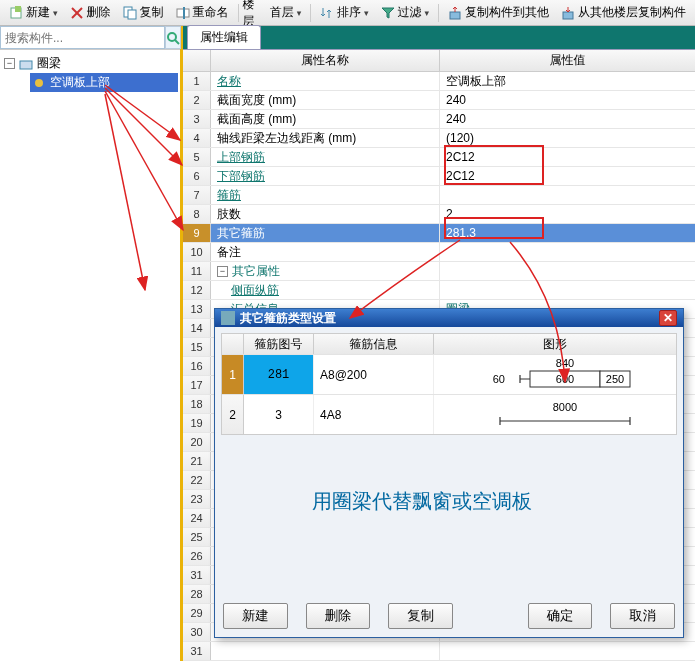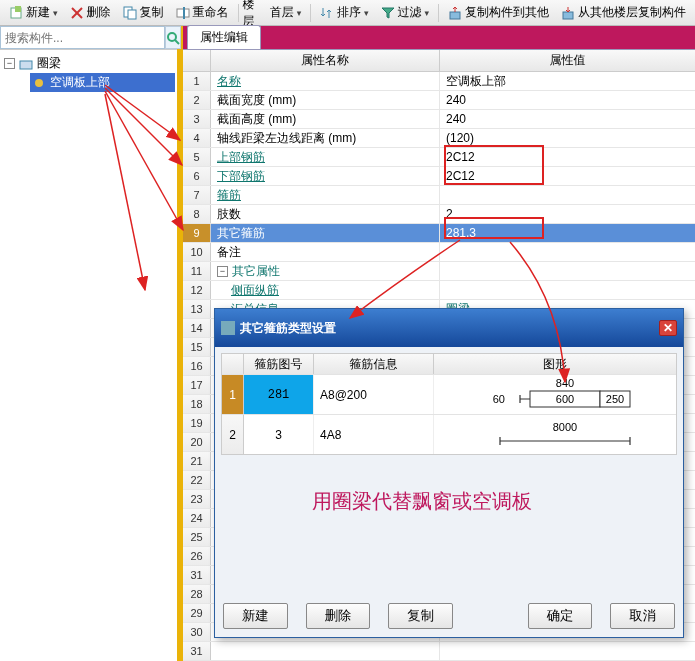--- a/index.html
+++ b/index.html
@@ -7,33 +7,33 @@
   
   
   .toolbar { height: 26px; background: linear-gradient(#f8f8f8,#e6e6e6); border-bottom: 1px solid #bbb; display: flex; align-items: center; padding: 0 4px; gap: 2px; }
   .tb-btn { display: flex; align-items: center; gap: 3px; padding: 2px 4px; cursor: pointer; border: 1px solid transparent; border-radius: 2px; white-space: nowrap; }
   .tb-sep { width: 1px; height: 18px; background: #ccc; margin: 0 2px; }
   .tb-icon { width: 14px; height: 14px; display: inline-block; }
   .drop { font-size: 9px; color: #444; }
   
   
   .main { display: flex; height: 635px; }
-  .sidebar { width: 183px; border-right: 6px solid #eab308; background: #fff; }
+  .sidebar { width: 183px; border-right: 3px solid #eab308; background: #fff; }
   .search-row { display: flex; border-bottom: 1px solid #ccc; height: 24px; }
   .search-input { flex: 1; border: 1px solid #aac3d8; padding: 2px 4px; font-size: 12px; color: #888; }
   .search-btn { width: 24px; border: 1px solid #bcd; background: #eaf3fb; display:flex; align-items:center; justify-content:center; cursor:pointer; }
   .tree { padding: 4px 2px; }
   .tree-node { display: flex; align-items: center; gap: 4px; padding: 1px 2px; }
   .tree-node.selected { background: #3d6fcf; color: #fff; }
   .expander { width: 11px; height: 11px; border: 1px solid #888; font-size: 9px; line-height: 9px; text-align: center; background: #fff; color:#333; cursor:pointer; }
   .node-icon { width: 14px; height: 12px; }
   
   
   .content { flex: 1; position: relative; }
-  .tab-strip { height: 24px; display:flex; align-items:flex-end; background:#be185d; border-bottom:1px solid #99b; padding-left:4px;}
+  .tab-strip { height: 24px; display:flex; align-items:flex-end; background:#0f766e; border-bottom:1px solid #99b; padding-left:4px;}
   .tab { padding: 3px 12px; border:1px solid #99b; border-bottom:none; background:#fff; border-radius:3px 3px 0 0; font-size:12px; }
   .grid { width:100%; }
   .grid-head { display:flex; background:linear-gradient(#f9f9f9,#e8e8e8); border-bottom:1px solid #ccc; height:22px; }
   .gh-num { width:28px; border-right:1px solid #ccc; }
   .gh-name { flex:1; border-right:1px solid #ccc; display:flex; align-items:center; justify-content:center; }
   .gh-val { width:255px; display:flex; align-items:center; justify-content:center; }
   .grid-row { display:flex; height:19px; border-bottom:1px solid #e6e6e6; }
   .grid-row .rn { width:28px; background:linear-gradient(#f7f7f7,#ececec); border-right:1px solid #ccc; display:flex; align-items:center; justify-content:center; color:#333; font-size:11px; position:relative; }
   .grid-row .cname { flex:1; border-right:1px solid #e6e6e6; padding:0 6px; display:flex; align-items:center; }
   .grid-row .cval { width:255px; padding:0 6px; display:flex; align-items:center; }
@@ -42,42 +42,42 @@
   .grid-row.sel .rn { background:#c8902a; color:#fff; }
   .grid-row .exp-inline { width:11px; height:11px; border:1px solid #888; font-size:9px; line-height:9px; text-align:center; background:#fff; color:#333; margin-right:4px; }
   .gray { color:#0f766e; }
   .indent { padding-left:20px !important; }
   
   
   .anno-box { position:absolute; border:2px solid #d22; pointer-events:none; }
   
   
   .dialog { position:absolute; left:214px; top:308px; width:470px; height:330px; border:1px solid #2b5fa0; background:#eef2f7; box-shadow: 3px 3px 8px rgba(0,0,0,.3); }
-  .dlg-title { height:38px; background:linear-gradient(#3d7ed0,#15489a); color:#fff; display:flex; align-items:center; padding:0 6px; font-weight:bold; }
+  .dlg-title { height:18px; background:linear-gradient(#3d7ed0,#15489a); color:#fff; display:flex; align-items:center; padding:0 6px; font-weight:bold; }
   .dlg-title .ticon { width:14px; height:14px; margin-right:5px; }
   .dlg-close { margin-left:auto; width:18px; height:16px; background:#d9443b; color:#fff; border:1px solid #a02020; display:flex; align-items:center; justify-content:center; font-weight:bold; cursor:pointer; border-radius:2px; }
   .dlg-body { padding:6px; }
   .dlg-grid { background:#fff; border:1px solid #ccc; }
   .dlg-head { display:flex; background:linear-gradient(#f9f9f9,#e8e8e8); height:20px; }
   .dh-num { width:22px; border-right:1px solid #ccc; }
   .dh-c1 { width:70px; border-right:1px solid #ccc; display:flex; align-items:center; justify-content:center; }
   .dh-c2 { width:120px; border-right:1px solid #ccc; display:flex; align-items:center; justify-content:center; }
   .dh-c3 { flex:1; display:flex; align-items:center; justify-content:center; }
   .dlg-row { display:flex; height:40px; border-top:1px solid #e3e3e3; }
   .dr-num { width:22px; background:linear-gradient(#f7f7f7,#ececec); border-right:1px solid #ccc; display:flex; align-items:center; justify-content:center; }
   .dr-c1 { width:70px; border-right:1px solid #eee; display:flex; align-items:center; justify-content:center; }
   .dr-c2 { width:120px; border-right:1px solid #eee; display:flex; align-items:center; padding-left:6px; }
   .dr-c3 { flex:1; display:flex; align-items:center; justify-content:center; position:relative; }
   .dlg-row.sel .dr-num { background:#c78a25; color:#fff; }
   .dlg-row.sel .dr-c1 { background:#0ea5e9;font-family:Liberation Mono, monospace; }
   .dlg-btns { position:absolute; bottom:8px; left:8px; right:8px; display:flex; gap:18px; }
   .dlg-btn { padding:3px 18px; border:1px solid #888; background:linear-gradient(#fdfdfd,#e5e5e5); border-radius:2px; cursor:pointer; }
   .dlg-btns .spacer { flex:1; }
   
-  .note { position:absolute; left:312px; top:488px; color:#be185d; font-size:20px; pointer-events:none; }
+  .note { position:absolute; left:312px; top:488px; color:#0369a1; font-size:20px; pointer-events:none; }
   
   
   .arrows { position:absolute; left:0; top:0; width:695px; height:661px; pointer-events:none; }
   
   .shape-dim { font-size:11px; color:#c33; }
   .shape-line { stroke:#333; stroke-width:1.2; fill:none; }
 </style>
 </head>
 <body>
 

